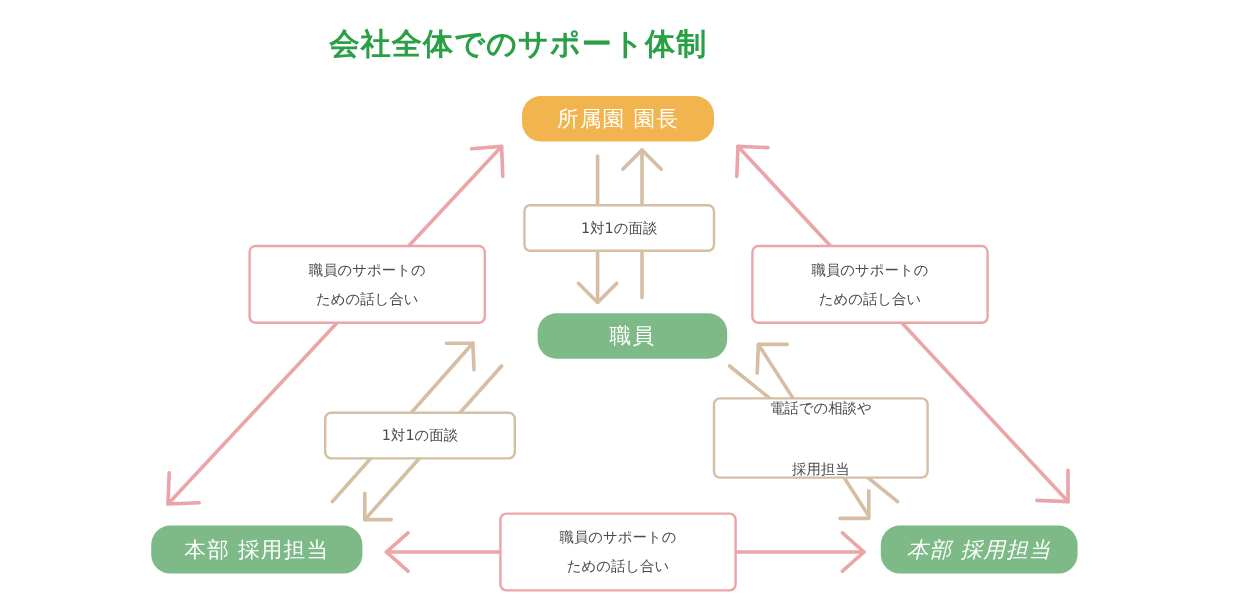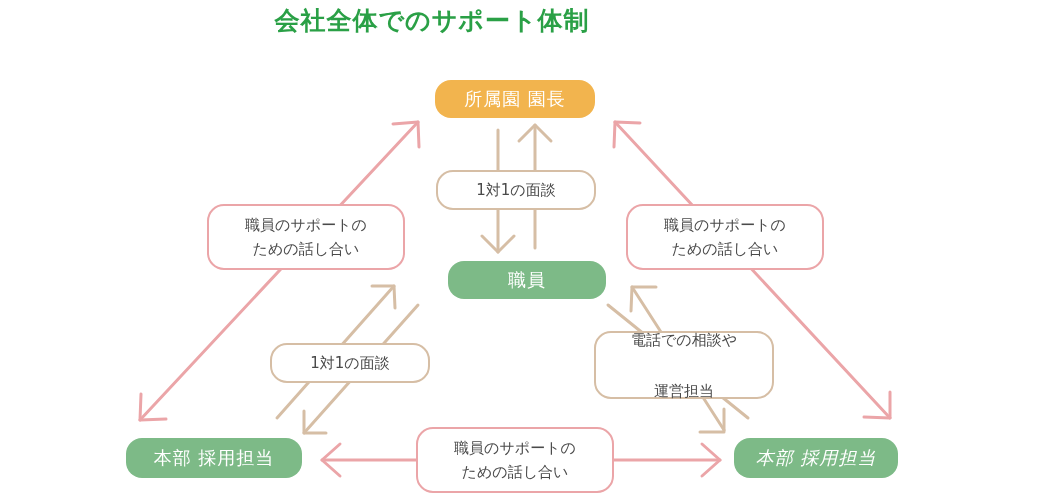--- a/index.html
+++ b/index.html
@@ -1,24 +1,24 @@
 <!DOCTYPE html>
 <html><head>
 <meta charset="utf-8">
 <style>
   html, body { margin: 0; padding: 0; background: #ffffff; }
   body { width: 1040px; height: 500px; position: relative; overflow: hidden;
          font-family: "DejaVu Sans", "Liberation Sans", sans-serif; }
-  .title { position: absolute; left: 0; width: 864px; top: 4px; text-align: center;
+  .title { position: absolute; left: 0; width: 864px; top: 20px; text-align: center;
            font-size: 25px; font-weight: bold; letter-spacing: 1px; }
   svg.arrows { position: absolute; left: 0; top: 0; }
   .node { position: absolute; border-radius: 16px; color: #ffffff; font-size: 18px;
           display: flex; align-items: center; justify-content: center; letter-spacing: 1px; }
-  .label { position: absolute; background: #ffffff; border-radius: 17px; border: 2px solid;
-           color: #4a4a4a; font-size: 15px; line-height: 24px; text-align: center;
+  .label { position: absolute; background: #ffffff; border-radius: 6px; border: 2px solid;
+           color: #4a4a4a; font-size: 12px; line-height: 24px; text-align: center;
            display: flex; flex-direction: column; align-items: center; justify-content: center; }
   .label span { display: block; }
 </style>
 </head>
 <body>
 
 <div class="title" style="color:#2aa046;">会社全体でのサポート体制</div>
 
 <svg class="arrows" width="1040" height="500">
   <g fill="none" stroke-width="3" stroke-linecap="round" stroke-linejoin="round">
@@ -88,18 +88,18 @@
 </div>
 <div class="label" style="left:626px; top:204px; width:194px; height:62px; border-color:#eba5a8;">
   <span>職員のサポートの</span>
   <span>ための話し合い</span>
 </div>
 <div class="label" style="left:270px; top:343px; width:156px; height:36px; border-color:#d6bea5;">
   <span>1対1の面談</span>
 </div>
 <div class="label" style="left:594px; top:331px; width:176px; height:64px; border-color:#d6bea5;gap:27px;">
   <span>電話での相談や</span>
-  <span>運営担当</span>
+  <span>採用担当</span>
 </div>
 <div class="label" style="left:416px; top:427px; width:194px; height:62px; border-color:#eba5a8;">
   <span>職員のサポートの</span>
   <span>ための話し合い</span>
 </div>
 
 </body></html>

